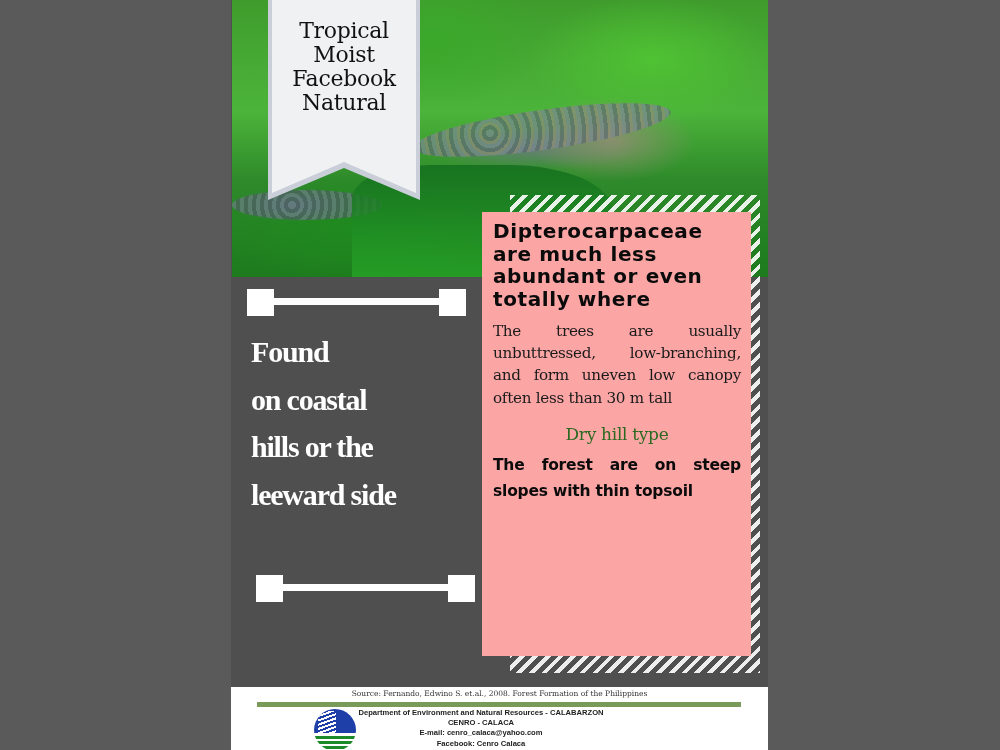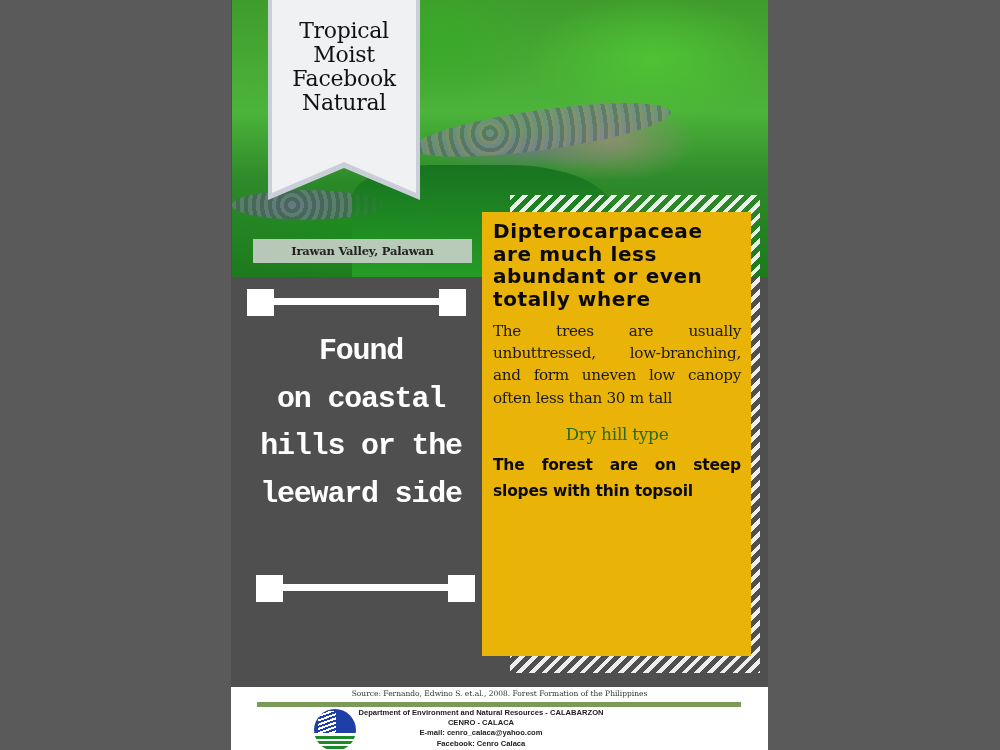--- a/index.html
+++ b/index.html
@@ -38,27 +38,27 @@
   .location { position: absolute; left: 21px; top: 239px; width: 219px; height: 24px; background: rgba(205,210,205,0.88);
     display: flex; align-items: center; justify-content: center; }
   .location span { font-family: "DejaVu Serif", serif; font-weight: bold; font-size: 11.5px; color: #222; letter-spacing: -0.2px; }
 
   
   .dumbbell { position: absolute; height: 27px; }
   .dumbbell .sq { position: absolute; top: 0; width: 27px; height: 27px; background: #fff; }
   .dumbbell .bar { position: absolute; left: 20px; right: 20px; top: 9px; height: 7px; background: #fff; }
   .dumbbell .sq.l { left: 0; } .dumbbell .sq.r { right: 0; }
 
-  .found { position: absolute; left: 20px; top: 328px; width: 220px; text-align: center; color: #fff;
-    font-family: Liberation Mono, monospace; font-weight: bold; font-size: 30px; line-height: 47.5px; letter-spacing: -1.2px; }
+  .found { position: absolute; left: 20px; top: 328px; width: 220px; color: #fff;
+    font-family: Liberation Serif, serif; font-weight: bold; font-size: 30px; line-height: 47.5px; letter-spacing: -1.2px; }
 
   
   .stripes { position: absolute; left: 279px; top: 195px; width: 250px; height: 478px;
     background: repeating-linear-gradient(135deg, rgba(255,255,255,0.9) 0 4px, rgba(255,255,255,0) 4px 9px); }
-  .card { position: absolute; left: 251px; top: 212px; width: 269px; height: 444px; background: #eab308; padding: 8px 10px 0 11px; }
+  .card { position: absolute; left: 251px; top: 212px; width: 269px; height: 444px; background: #fca5a5; padding: 8px 10px 0 11px; }
   .card h2 { font-family: "DejaVu Sans", sans-serif; font-weight: bold; font-size: 20px; line-height: 22.5px; color: #0b0b0b; letter-spacing: 0.6px; }
   .card p.serif { font-family: "DejaVu Serif", serif; font-size: 15.2px; line-height: 22.2px; color: #1a1a1a; text-align: justify; text-align-last: left; letter-spacing: -0.3px; }
   .card p.p1 { margin-top: 10px; }
   .card .dry { font-family: "DejaVu Serif", serif; font-size: 17px; color: #2b6a20; text-align: center; margin-top: 15px; letter-spacing: -0.3px; }
   .card p.p2 { margin-top: 17px; }
   .card p.bold { font-family: "DejaVu Sans", sans-serif; font-weight: bold; font-size: 15.5px; line-height: 26px; color: #0b0b0b; margin-top: 8px; text-align: justify; text-align-last: left; letter-spacing: -0.2px; }
 
   
   .footer { position: absolute; left: 0; top: 687px; width: 537px; height: 71px; background: #fff; }
   .footer .source { position: absolute; left: 0; right: 0; top: 2px; text-align: center; font-family: "DejaVu Serif", serif; font-size: 7.5px; color: #333; }
@@ -83,23 +83,20 @@
     <div class="water"></div>
 
     <div class="banner"></div>
     <div class="banner-inner">
       <div class="t">Tropical</div>
       <div class="t">Moist</div>
       <div class="t">Facebook</div>
       <div class="t">Natural</div>
     </div>
 
-    <div class="location">
-      <span>Irawan Valley, Palawan</span>
-    </div>
   </div>
 
   <div class="dumbbell" style="left:16px; top:289px; width:219px;">
     <div class="sq l"></div>
     <div class="bar"></div>
     <div class="sq r"></div>
   </div>
 
   <div class="found">
     <div>Found</div>

